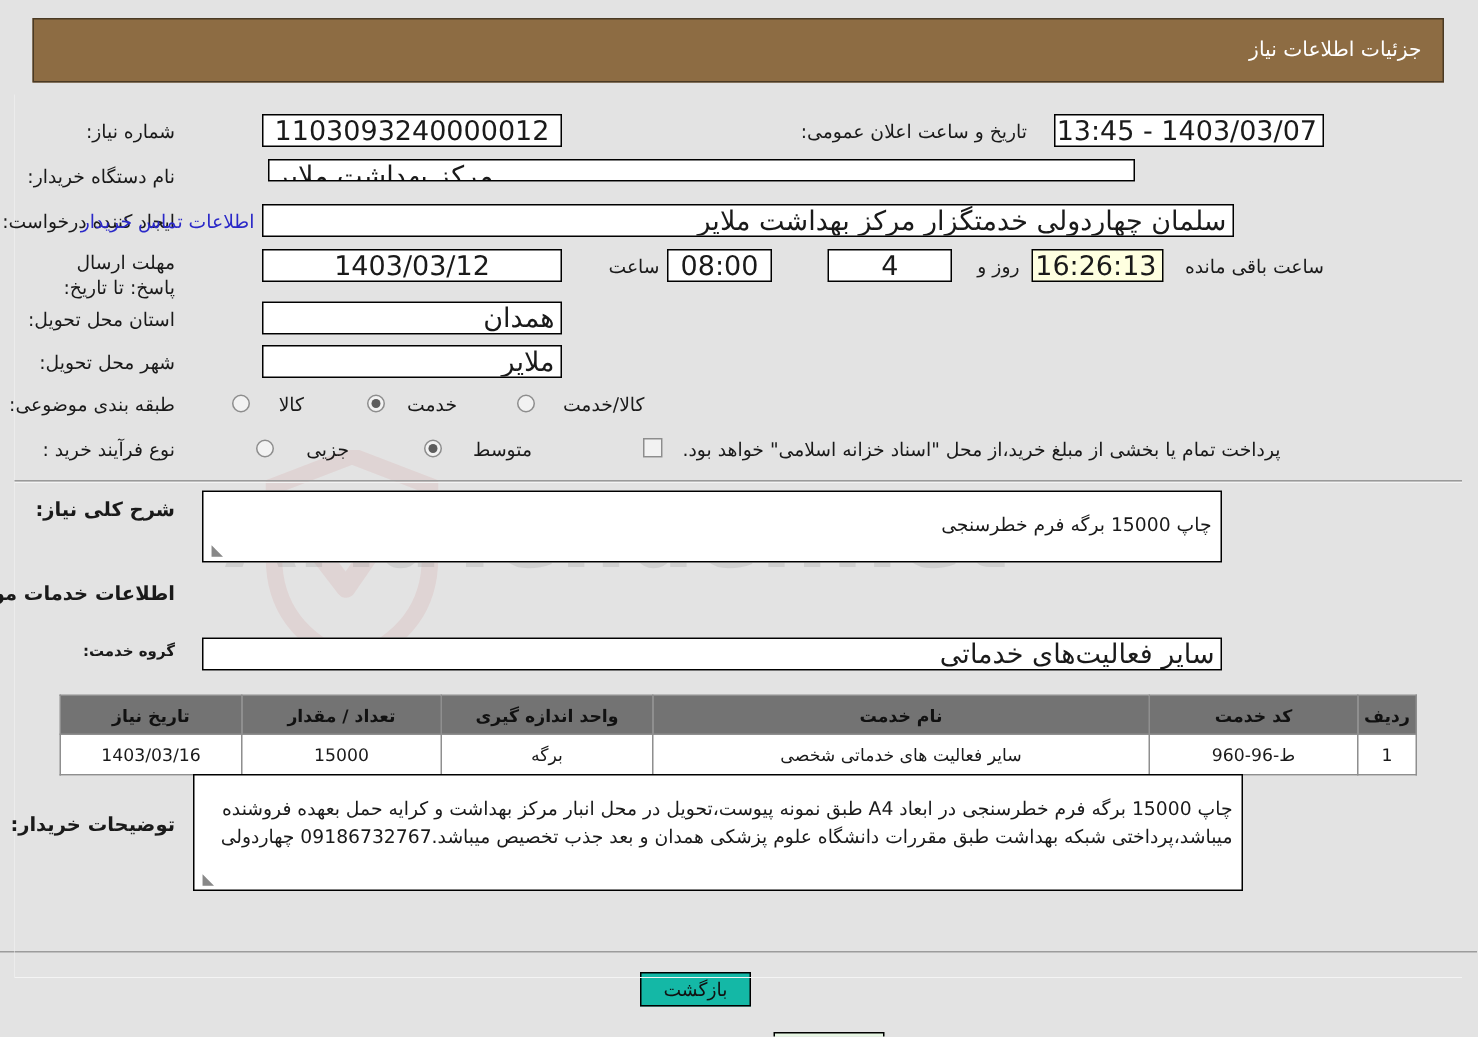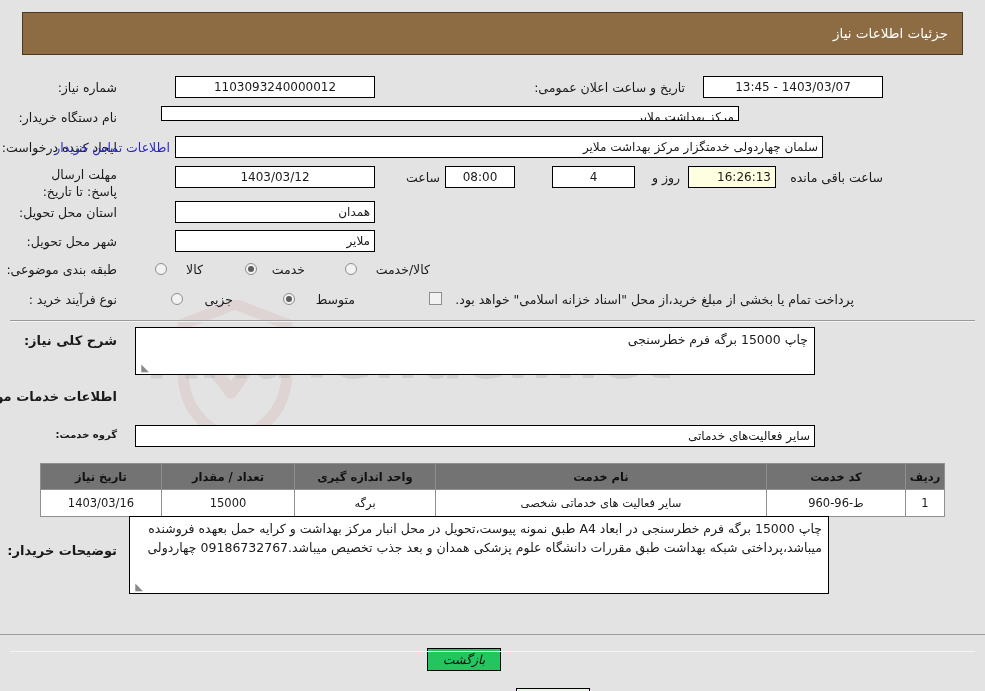--- a/index.html
+++ b/index.html
@@ -71,21 +71,21 @@
   }
 
   
   .lbl{position:absolute;white-space:nowrap;font-size:12.5px;color:#1a1a1a;}
   .lbl.bold{font-weight:bold;}
   .box{
     position:absolute;
     background:#ffffff;
     border:1px solid #000000;
     box-sizing:border-box;
-    font-size:12px;
+    font-size:18px;
     color:#1a1a1a;
     line-height:17px;
     padding:1px 4px;
     white-space:nowrap;
     overflow:hidden;
   }
   .box.center{text-align:center;}
   .box.yellow{background:#feffe0;padding-left:36px;}
   .link{
     position:absolute;
@@ -124,21 +124,21 @@
   }
 
   
   .ta{
     position:absolute;
     background:#ffffff;
     border:1px solid #000000;
     box-sizing:border-box;
     font-size:12.5px;
     line-height:19px;
-    padding:2px 6px;
+    padding:12px 6px;
     color:#1a1a1a;
     text-align:right;
     overflow:hidden;
   }
   .ta .grip{
     position:absolute;
     left:3px;bottom:1px;
     width:10px;height:10px;
     color:#888;
     font-size:10px;
@@ -176,21 +176,21 @@
     border:1px solid #000;
     box-sizing:border-box;
     font-size:12.5px;
     text-align:center;
     line-height:21px;
     height:23px;
     cursor:pointer;
     color:#111;
   }
   .btn.print{background:#e6f6e3;}
-  .btn.back{background:#22c55e;font-style:italic;}
+  .btn.back{background:#14b8a6;}
 
   .divider{
     position:absolute;
     background:#9c9c9c;
     height:1px;
   }
 </style>
 </head>
 <body>
 
@@ -210,21 +210,21 @@
 
   <div class="section" style="height:258px;">
 
     <div class="lbl" style="right:858px;top:18px;">شماره نیاز:</div>
     <div class="box center" style="right:600px;top:14px;width:200px;height:22px;line-height:19px;">1103093240000012</div>
 
     <div class="lbl" style="right:290px;top:18px;">تاریخ و ساعت اعلان عمومی:</div>
     <div class="box center" style="right:92px;top:14px;width:180px;height:22px;line-height:19px;">1403/03/07 - 13:45</div>
 
     <div class="lbl" style="right:858px;top:48px;">نام دستگاه خریدار:</div>
-    <div class="box" style="right:236px;top:44px;width:578px;height:15px;line-height:19px;text-align:right;">مرکز بهداشت ملایر</div>
+    <div class="box" style="right:218px;top:44px;width:578px;height:15px;line-height:19px;text-align:left;">مرکز بهداشت ملایر</div>
 
     <div class="lbl" style="right:858px;top:78px;">ایجاد کننده درخواست:</div>
     <div class="box" style="right:152px;top:74px;width:648px;height:22px;line-height:19px;text-align:right;">سلمان چهاردولی خدمتگزار مرکز بهداشت ملایر</div>
     <div class="link" style="right:805px;top:78px;">اطلاعات تماس خریدار</div>
 
     <div class="lbl" style="right:858px;top:104px;width:95px;white-space:normal;line-height:17px;">مهلت ارسال پاسخ: تا تاریخ:</div>
     <div class="box center" style="right:600px;top:104px;width:200px;height:22px;line-height:19px;">1403/03/12</div>
     <div class="lbl" style="right:535px;top:108px;">ساعت</div>
     <div class="box center" style="right:460px;top:104px;width:70px;height:22px;line-height:19px;">08:00</div>
     <div class="box center" style="right:340px;top:104px;width:83px;height:22px;line-height:19px;">4</div>

